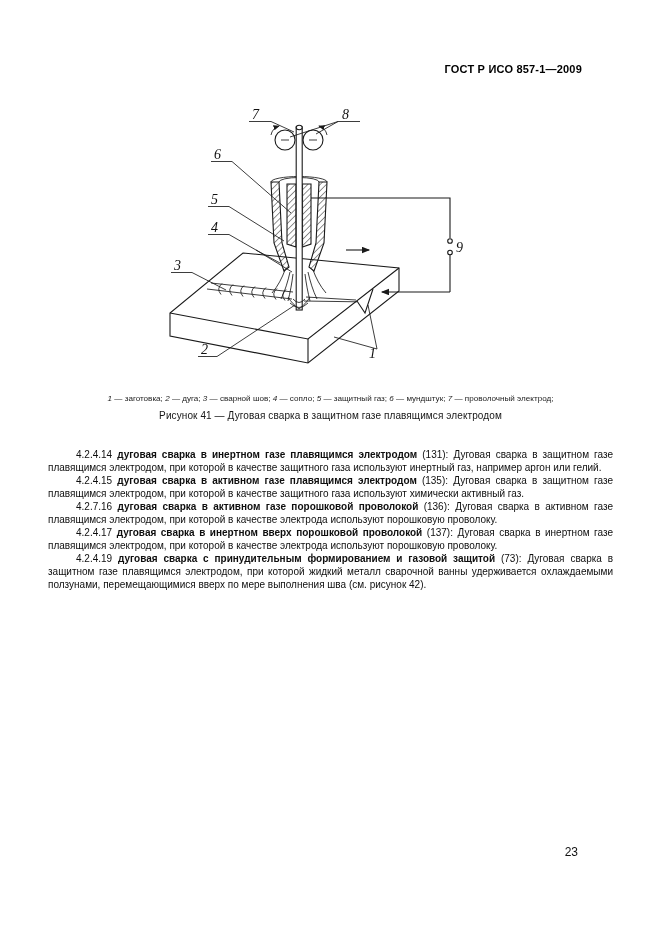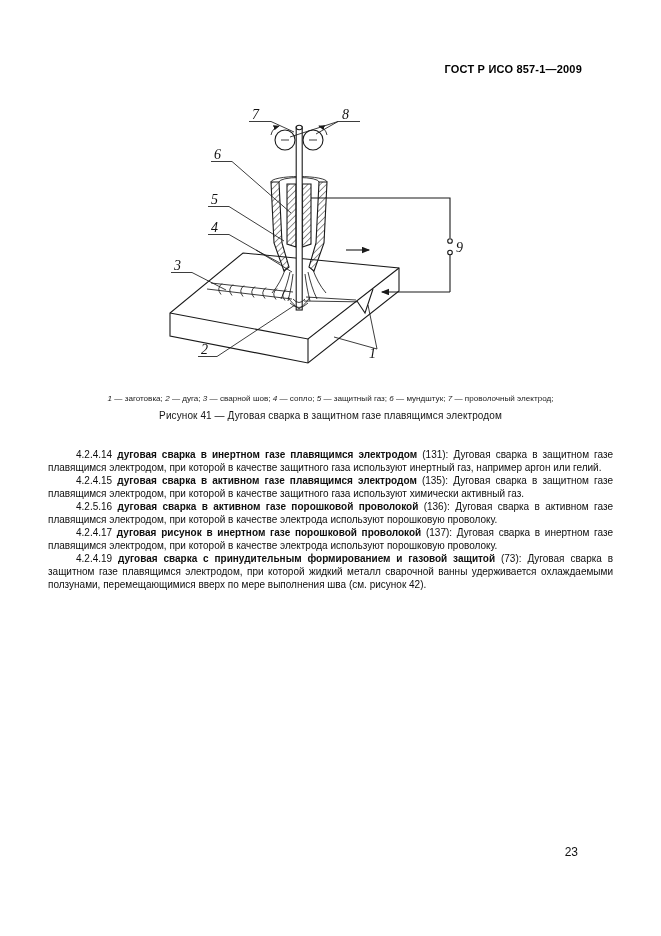--- a/index.html
+++ b/index.html
@@ -168,20 +168,20 @@
 
   <div class="legend">
     <div><i>1</i><span> — заготовка; </span><i>2</i><span> — дуга; </span><i>3</i><span> — сварной шов; </span><i>4</i><span> — сопло; </span><i>5</i><span> — защитный газ; </span><i>6</i><span> — мундштук; </span><i>7</i><span> — проволочный электрод;</span></div>
   </div>
 
   <div class="fig-caption">Рисунок 41 — Дуговая сварка в защитном газе плавящимся электродом</div>
 
   <div class="body-text">
     <p><span>4.2.4.14 </span><b>дуговая сварка в инертном газе плавящимся электродом</b><span> (131): Дуговая сварка в защитном газе плавящимся электродом, при которой в качестве защитного газа используют инертный газ, например аргон или гелий.</span></p>
     <p><span>4.2.4.15 </span><b>дуговая сварка в активном газе плавящимся электродом</b><span> (135): Дуговая сварка в защитном газе плавящимся электродом, при которой в качестве защитного газа используют химически активный газ.</span></p>
-    <p><span>4.2.5.16 </span><b>дуговая сварка в активном газе порошковой проволокой</b><span> (136): Дуговая сварка в активном газе плавящимся электродом, при которой в качестве электрода используют порошковую проволоку.</span></p>
-    <p><span>4.2.4.17 </span><b>дуговая рисунок в инертном газе порошковой проволокой</b><span> (137): Дуговая сварка в инертном газе плавящимся электродом, при которой в качестве электрода используют порошковую проволоку.</span></p>
+    <p><span>4.2.7.16 </span><b>дуговая сварка в активном газе порошковой проволокой</b><span> (136): Дуговая сварка в активном газе плавящимся электродом, при которой в качестве электрода используют порошковую проволоку.</span></p>
+    <p><span>4.2.4.17 </span><b>дуговая сварка в инертном вверх порошковой проволокой</b><span> (137): Дуговая сварка в инертном газе плавящимся электродом, при которой в качестве электрода используют порошковую проволоку.</span></p>
     <p><span>4.2.4.19 </span><b>дуговая сварка с принудительным формированием и газовой защитой</b><span> (73): Дуговая сварка в защитном газе плавящимся электродом, при которой жидкий металл сварочной ванны удерживается охлаждаемыми ползунами, перемещающимися вверх по мере выполнения шва (см. рисунок 42).</span></p>
   </div>
 
   <div class="page-num">23</div>
 
 </div>
 
 </body></html>

